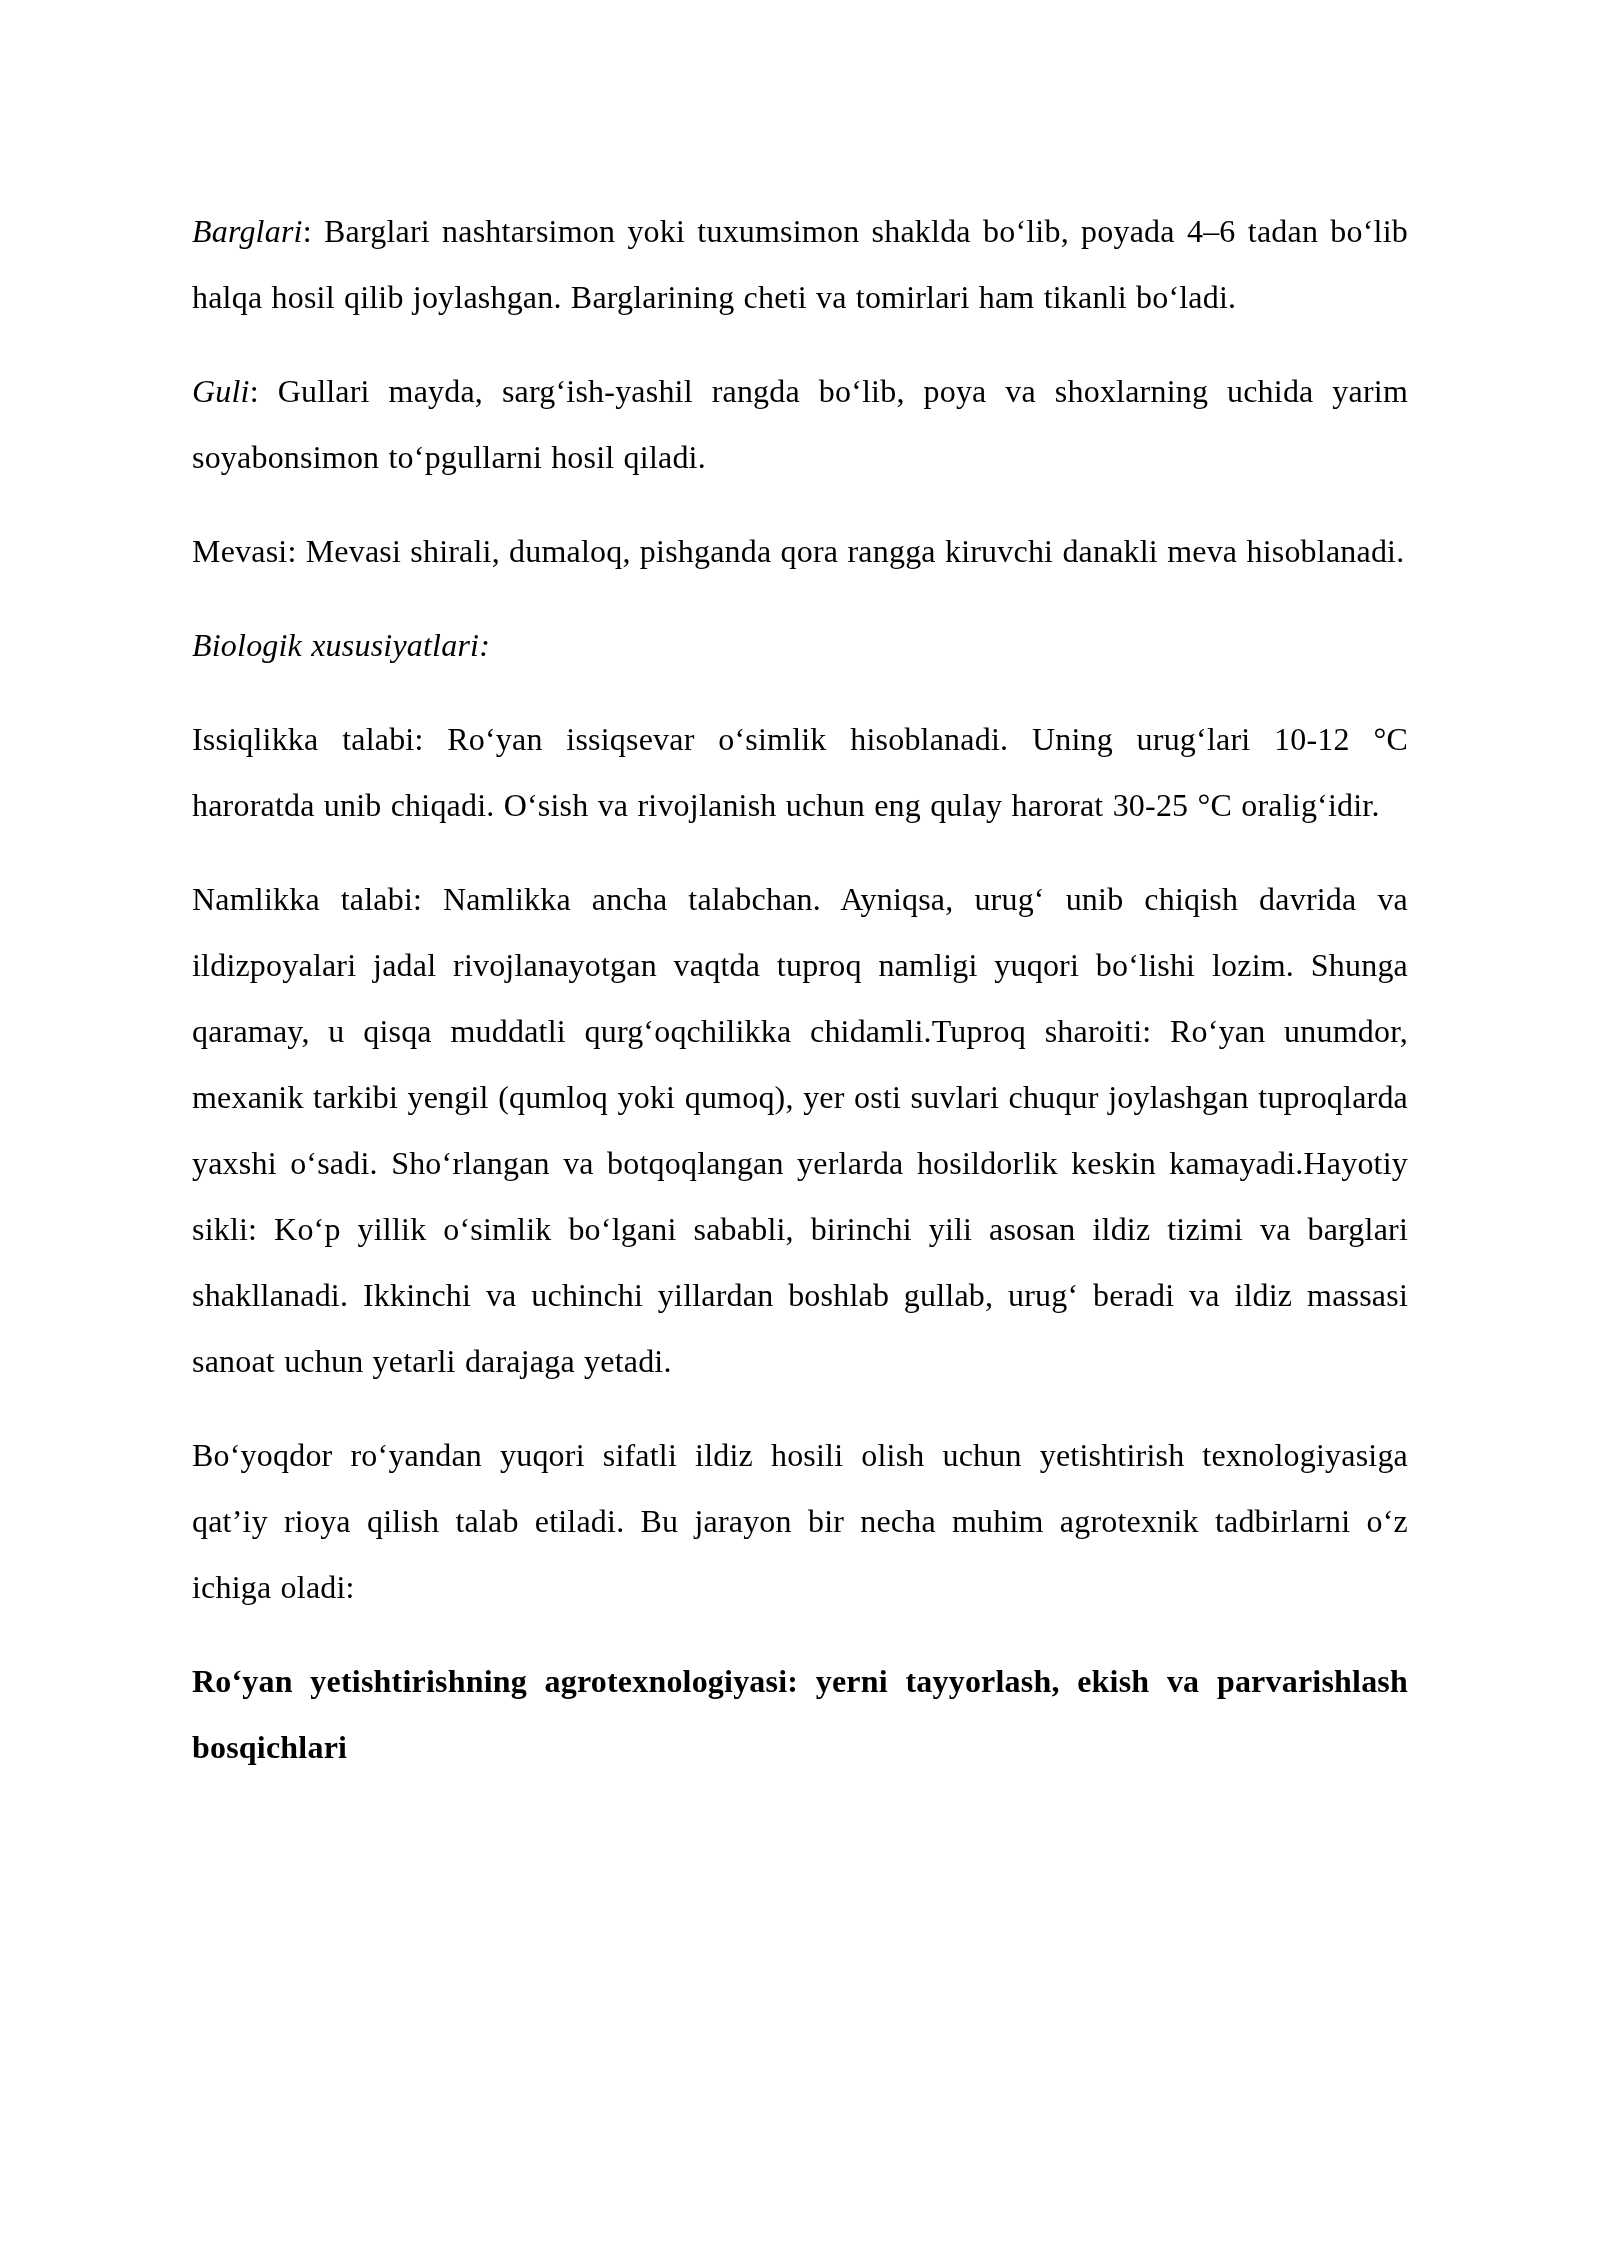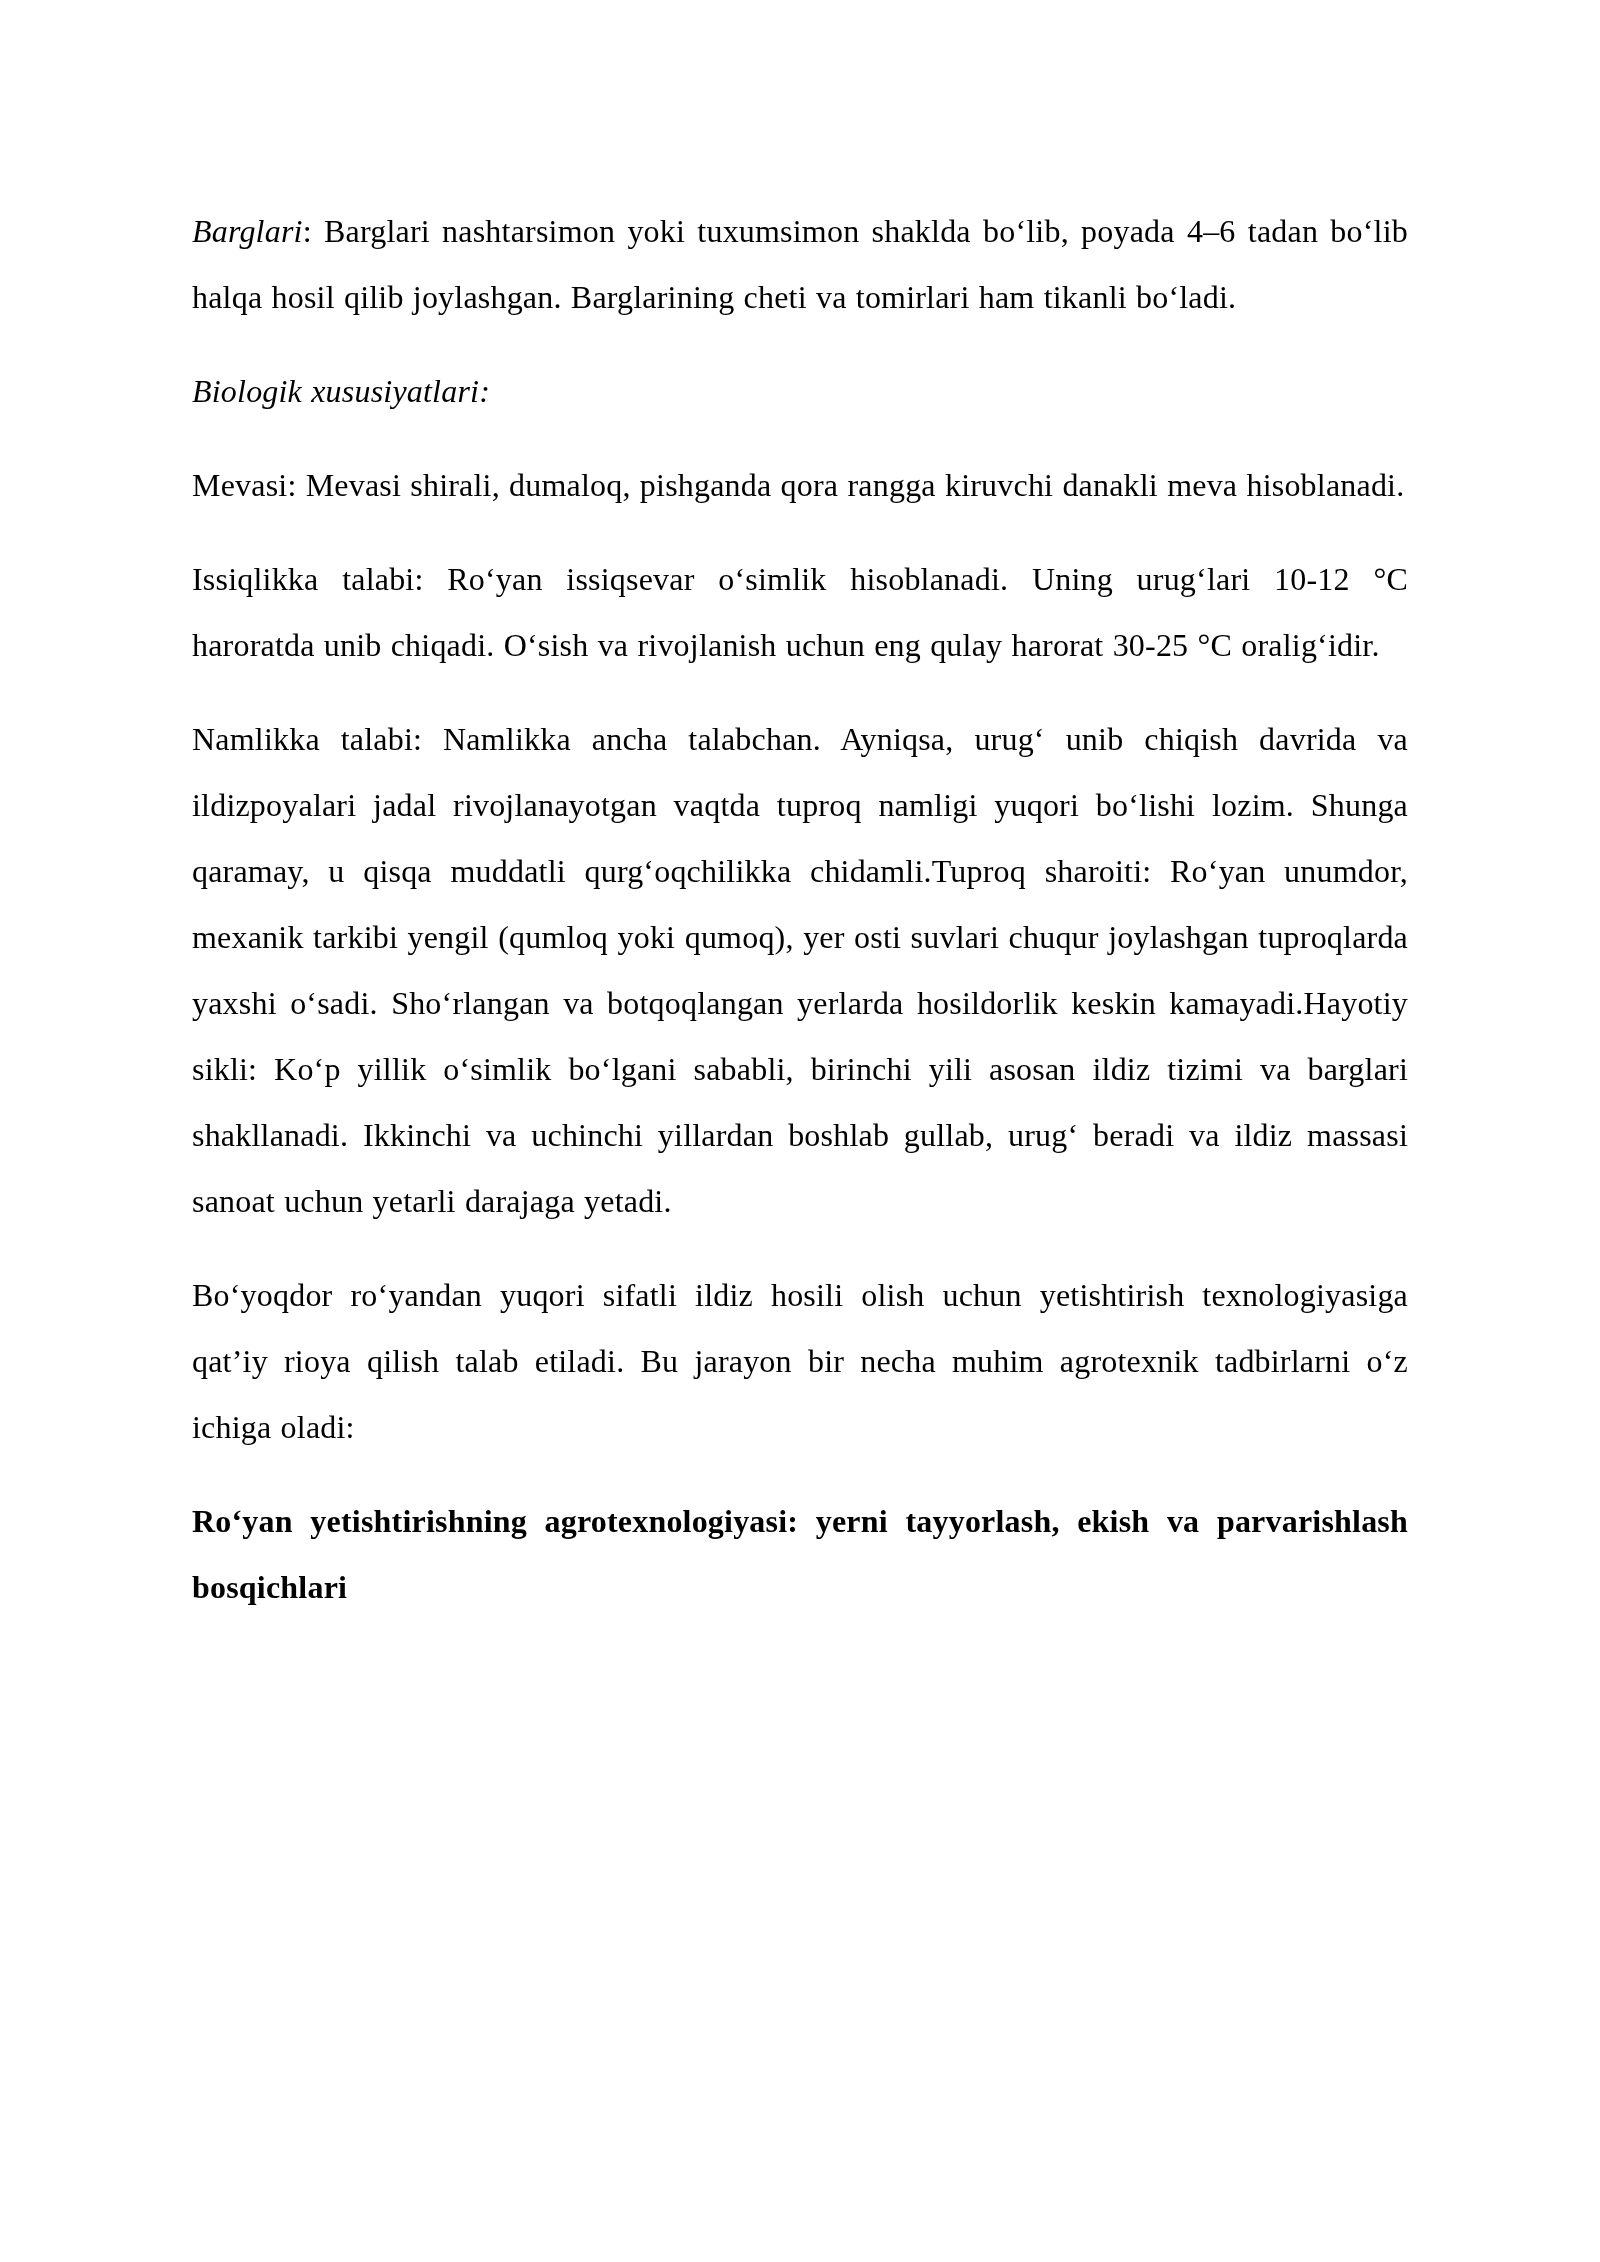--- a/index.html
+++ b/index.html
@@ -38,24 +38,27 @@
 </style>
 </head>
 <body>
 
 <div class="page">
 
   <p class="para">
     <span class="italic">Barglari</span><span>: Barglari nashtarsimon yoki tuxumsimon shaklda boʻlib, poyada 4–6 tadan boʻlib halqa hosil qilib joylashgan. Barglarining cheti va tomirlari ham tikanli boʻladi.</span>
   </p>
 
+  <p class="para">
+    <span class="italic">Guli</span><span>: Gullari mayda, sargʻish-yashil rangda boʻlib, poya va shoxlarning uchida yarim soyabonsimon toʻpgullarni hosil qiladi.</span>
+  </p>
+
+  <p class="para">Mevasi: Mevasi shirali, dumaloq, pishganda qora rangga kiruvchi danakli meva hisoblanadi.</p>
 
   <p class="para italic">Biologik xususiyatlari:</p>
-
-  <p class="para">Mevasi: Mevasi shirali, dumaloq, pishganda qora rangga kiruvchi danakli meva hisoblanadi.</p>
 
   <p class="para">Issiqlikka talabi: Roʻyan issiqsevar oʻsimlik hisoblanadi. Uning urugʻlari 10-12 °C haroratda unib chiqadi. Oʻsish va rivojlanish uchun eng qulay harorat 30-25 °C oraligʻidir.</p>
 
   <p class="para">Namlikka talabi: Namlikka ancha talabchan. Ayniqsa, urugʻ unib chiqish davrida va ildizpoyalari jadal rivojlanayotgan vaqtda tuproq namligi yuqori boʻlishi lozim. Shunga qaramay, u qisqa muddatli qurgʻoqchilikka chidamli.Tuproq sharoiti: Roʻyan unumdor, mexanik tarkibi yengil (qumloq yoki qumoq), yer osti suvlari chuqur joylashgan tuproqlarda yaxshi oʻsadi. Shoʻrlangan va botqoqlangan yerlarda hosildorlik keskin kamayadi.Hayotiy sikli: Koʻp yillik oʻsimlik boʻlgani sababli, birinchi yili asosan ildiz tizimi va barglari shakllanadi. Ikkinchi va uchinchi yillardan boshlab gullab, urugʻ beradi va ildiz massasi sanoat uchun yetarli darajaga yetadi.</p>
 
   <p class="para">Boʻyoqdor roʻyandan yuqori sifatli ildiz hosili olish uchun yetishtirish texnologiyasiga qat’iy rioya qilish talab etiladi. Bu jarayon bir necha muhim agrotexnik tadbirlarni oʻz ichiga oladi:</p>
 
   <p class="para bold">Roʻyan yetishtirishning agrotexnologiyasi: yerni tayyorlash, ekish va parvarishlash bosqichlari</p>
 
 </div>

